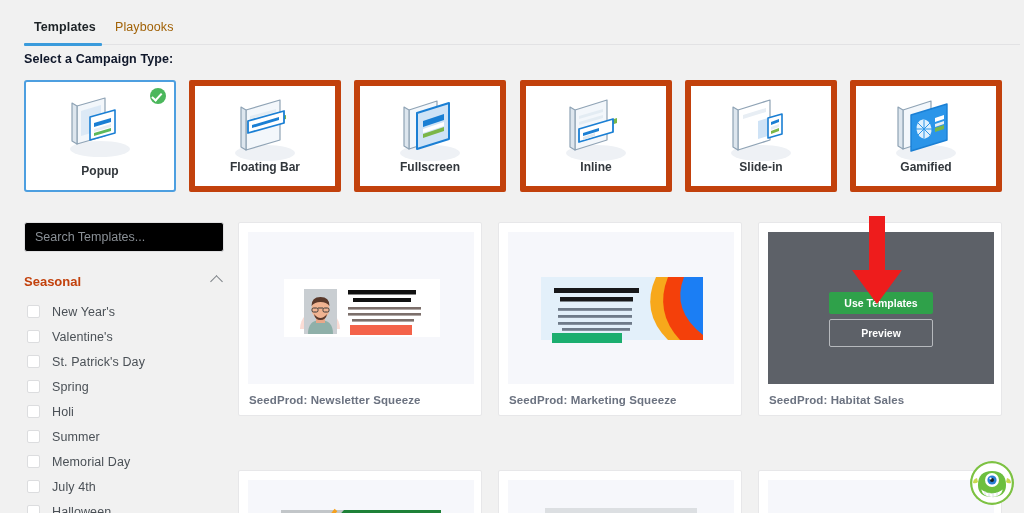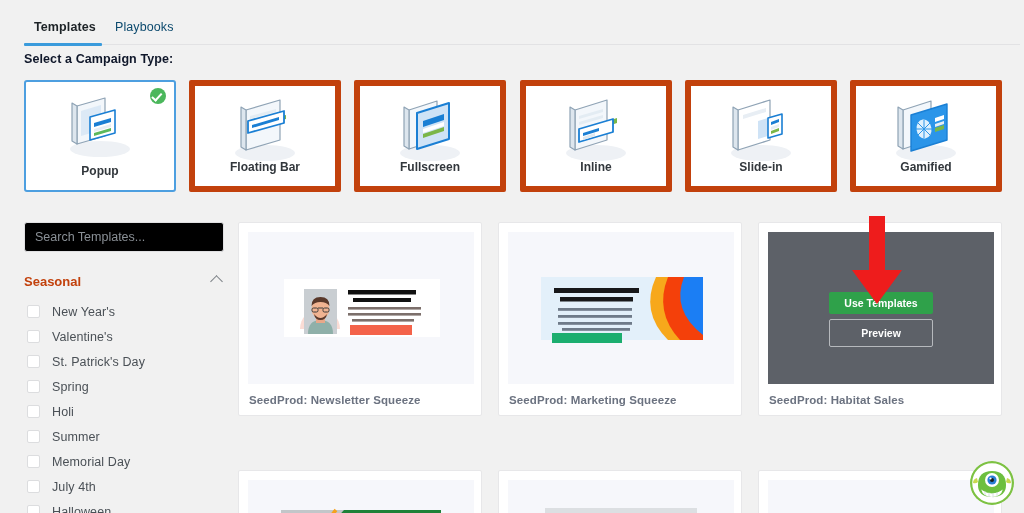--- a/index.html
+++ b/index.html
@@ -22,21 +22,21 @@
     position: absolute; top: 32px; left: 24px; width: 996px; height: 1px;
     background: #e2e2e4;
   }
   .tab {
     position: absolute; top: 4px;
     font-size: 12.5px; font-weight: bold; letter-spacing: .1px;
     padding: 4px 2px 9px 2px;
     cursor: pointer;
   }
   .tab.active { left: 32px; color: #1d2327; }
-  .tab.inactive { left: 113px; color: #0c4a6e; font-weight: normal; }
+  .tab.inactive { left: 113px; color: #a16207; font-weight: normal; }
   .tab-underline {
     position: absolute; top: 31px; left: 24px; width: 78px; height: 3px;
     background: #3a9bdc; border-radius: 1px;
   }
 
   
   .section-title {
     position: absolute; top: 52px; left: 24px;
     font-size: 12.5px; font-weight: bold; color: #0f172a; letter-spacing: .1px;
   }

